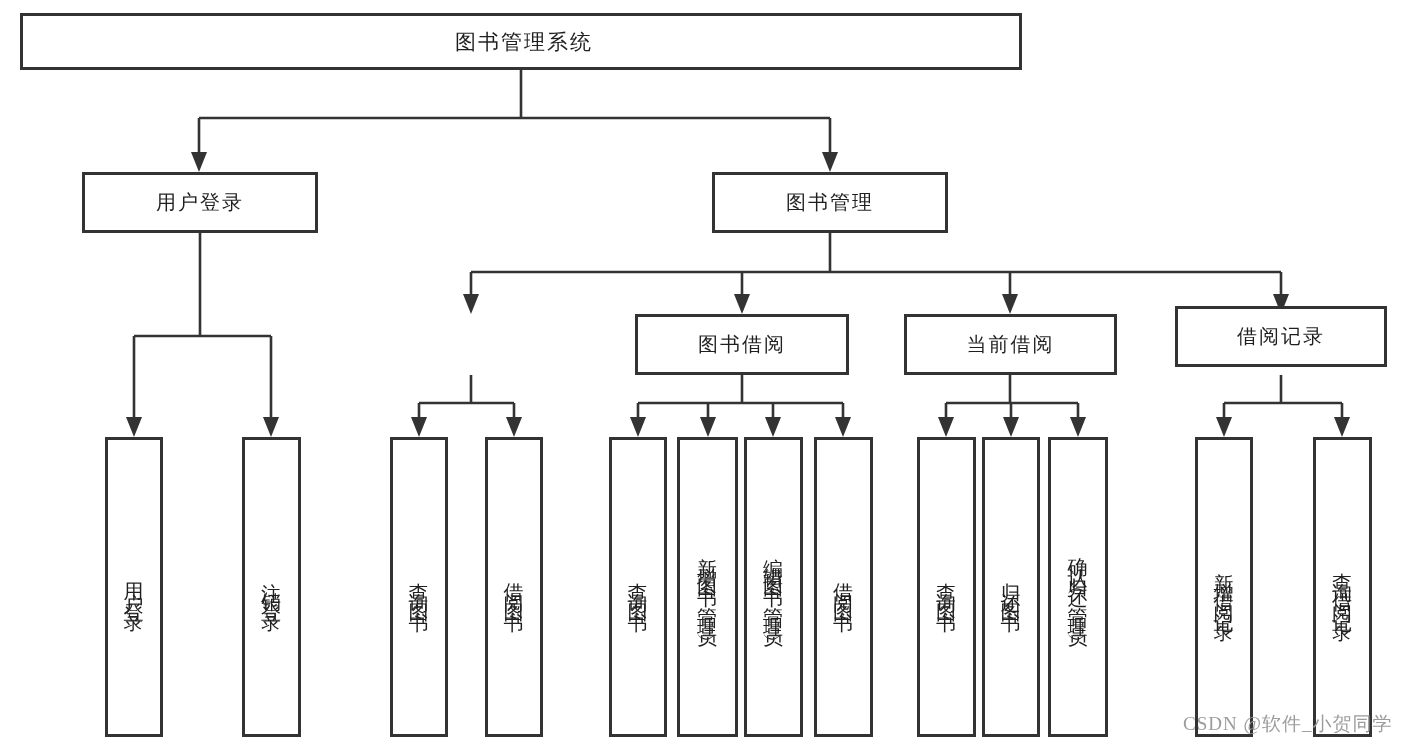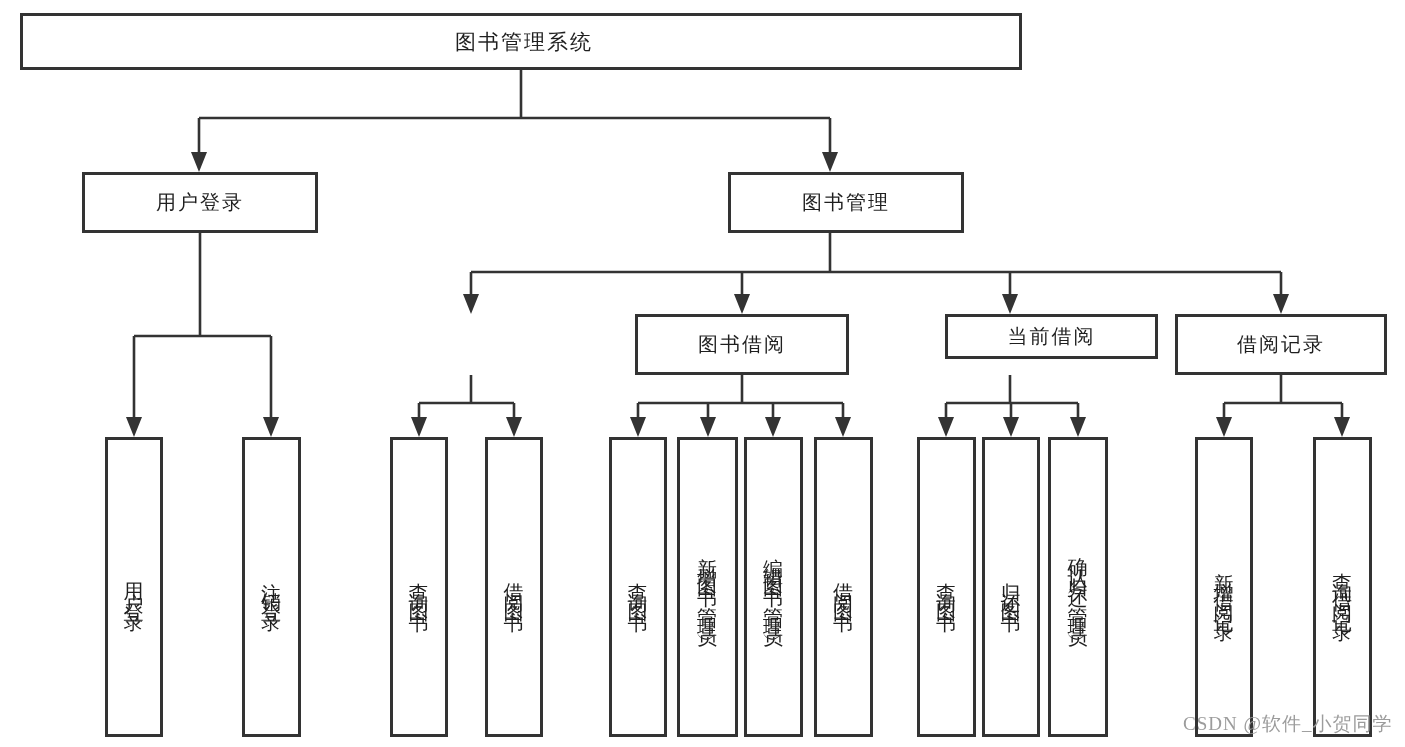--- a/index.html
+++ b/index.html
@@ -116,25 +116,25 @@
     <g>
       <path d="M1281 375 V403 M1224 403 H1342 M1224 403 V419 M1342 403 V419"></path>
       <polygon points="1216,417 1232,417 1224,437"></polygon>
       <polygon points="1334,417 1350,417 1342,437"></polygon>
     </g>
   </svg>
 
   <div class="box root" style="left:20px; top:13px; width:1002px; height:57px;padding-left:6px;">图书管理系统</div>
 
   <div class="box" style="left:82px; top:172px; width:236px; height:61px;">用户登录</div>
-  <div class="box" style="left:712px; top:172px; width:236px; height:61px;margin-left:16px;">图书管理</div>
+  <div class="box" style="left:712px; top:172px; width:236px; height:61px;">图书管理</div>
 
   <div class="box" style="left:635px; top:314px; width:214px; height:61px;">图书借阅</div>
-  <div class="box" style="left:945px; top:314px; width:213px; height:45px;">当前借阅</div>
-  <div class="box" style="left:1175px; top:314px; width:212px; height:61px;">借阅记录</div>
+  <div class="box" style="left:904px; top:314px; width:213px; height:61px;">当前借阅</div>
+  <div class="box" style="left:1175px; top:306px; width:212px; height:61px;">借阅记录</div>
 
   <div class="box leaf" style="left:105px; top:437px; width:58px; height:300px;">用户登录</div>
   <div class="box leaf" style="left:242px; top:437px; width:59px; height:300px;">注销登录</div>
 
   <div class="box leaf" style="left:390px; top:437px; width:58px; height:300px;">查询图书</div>
   <div class="box leaf" style="left:485px; top:437px; width:58px; height:300px;">借阅图书</div>
 
   <div class="box leaf" style="left:609px; top:437px; width:58px; height:300px;">查询图书</div>
   <div class="box leaf" style="left:677px; top:437px; width:61px; height:300px;">新增图书（管理员）</div>
   <div class="box leaf" style="left:744px; top:437px; width:59px; height:300px;">编辑图书（管理员）</div>

